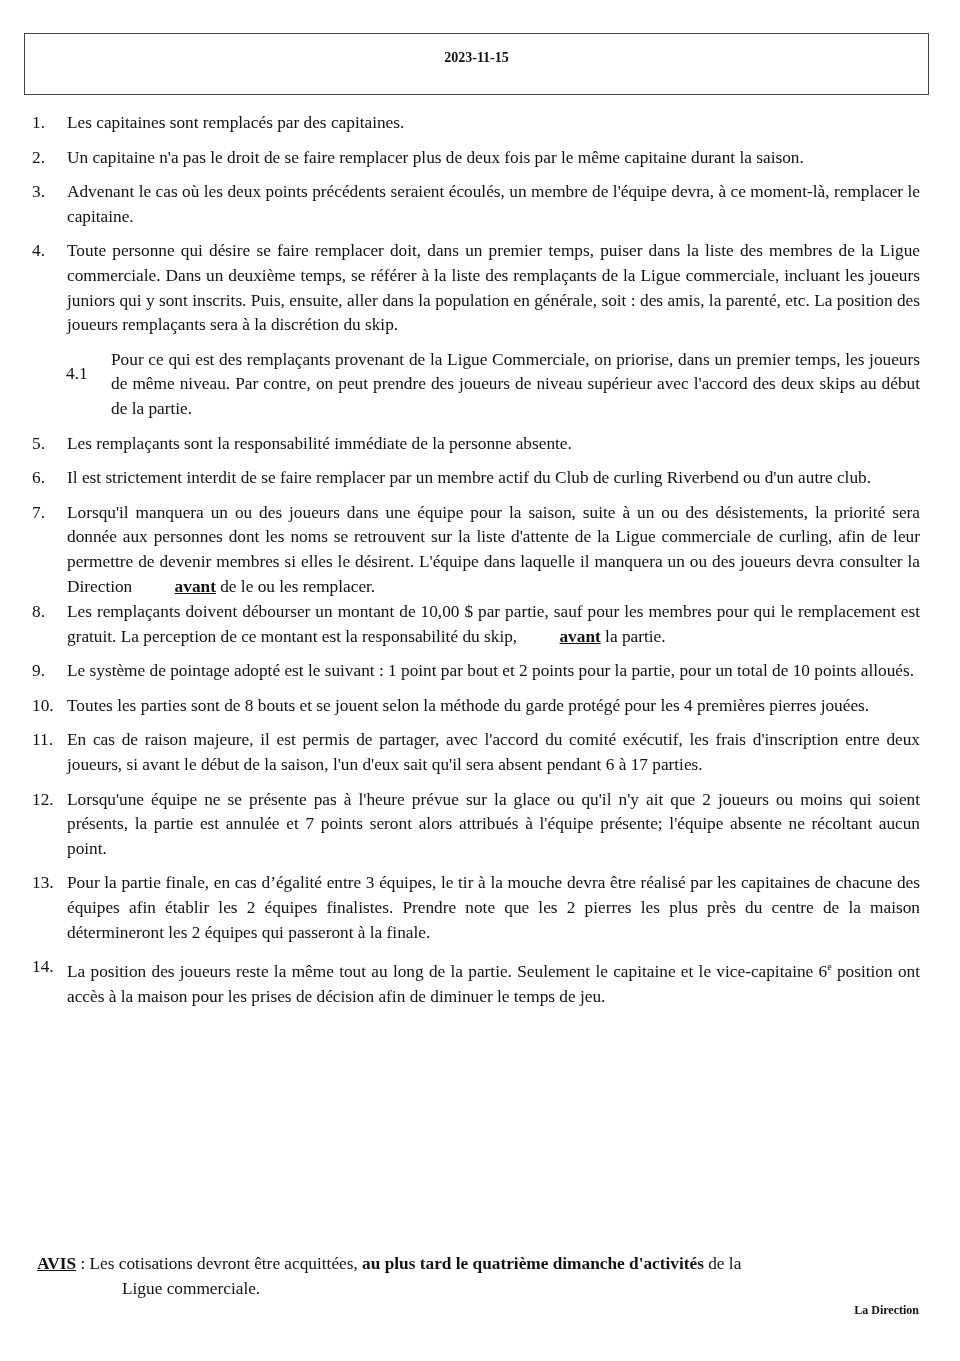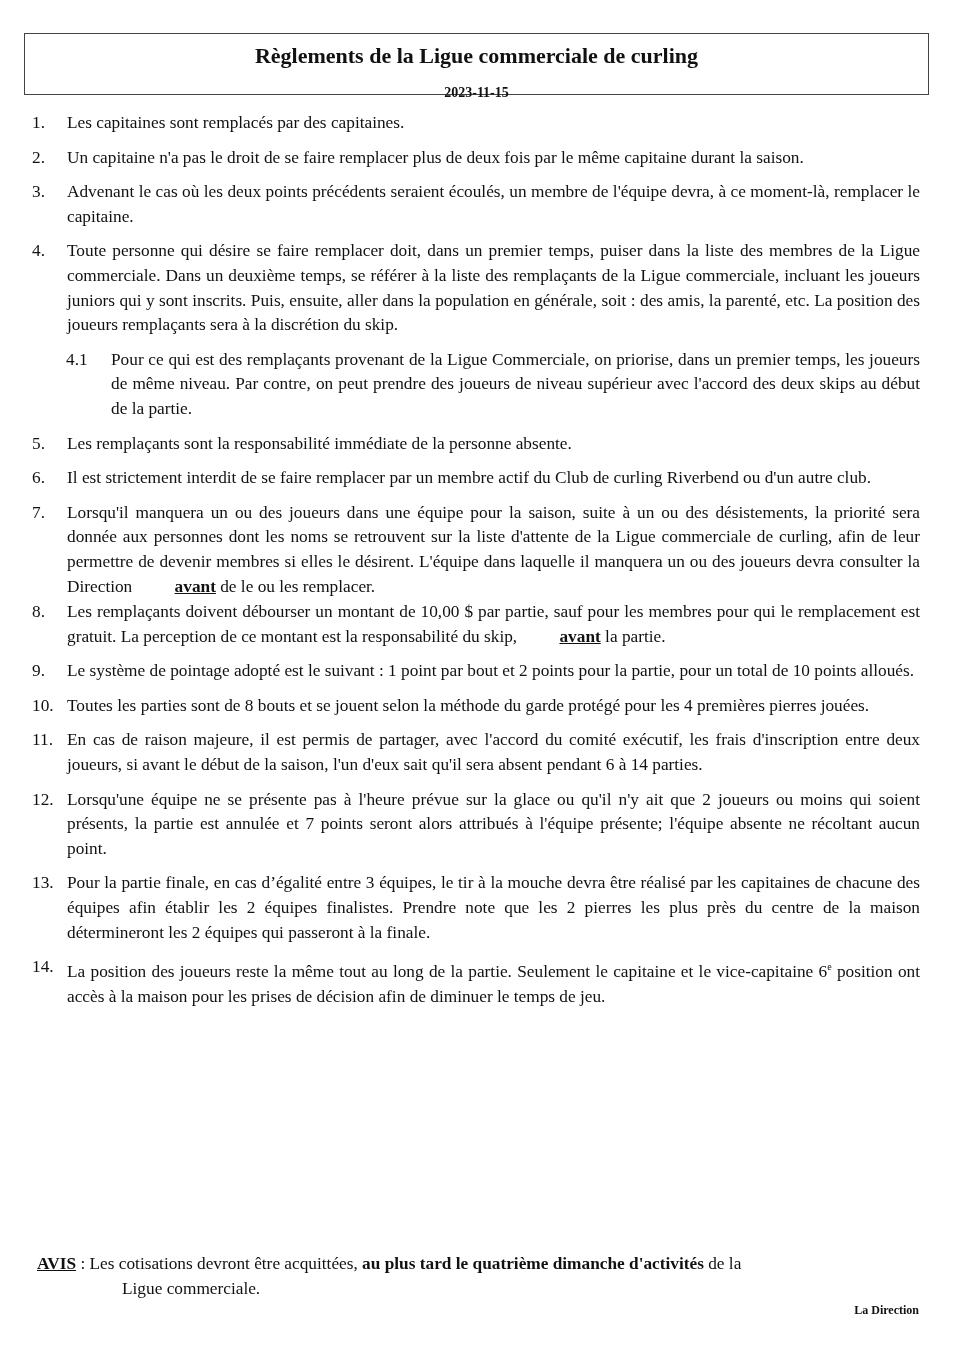--- a/index.html
+++ b/index.html
@@ -8,33 +8,32 @@
     .title-box { position: absolute; left: 24px; top: 33px; width: 905px; height: 62px;
                  border: 1px solid #444; box-sizing: border-box; text-align: center; }
     .title { font-weight: bold; font-size: 22px; margin-top: 9px; line-height: 26px; }
     .date { font-weight: bold; font-size: 14px; line-height: 18px; margin-top: 15px; }
     .rules { position: absolute; left: 32px; top: 111px; width: 888px; }
     .rule { display: flex; font-size: 17.3px; line-height: 24.6px; text-align: justify; margin-bottom: 10px; }
     .rule .num { width: 35px; flex: 0 0 35px; }
     .rule .txt { flex: 1; }
     .rule.tight { margin-bottom: 1px; }
     .subrule { display: flex; font-size: 17.3px; line-height: 24.6px; text-align: justify; margin-left: 34px; margin-bottom: 10px; }
-    .subrule .num { width: 45px; flex: 0 0 45px; }
+    .subrule .num { width: 45px; flex: 0 0 45px; margin-top: 14px; }
     .subrule .txt { flex: 1; }
     b.u { text-decoration: underline; margin-left: 38px; }
     .avis { position: absolute; left: 37px; top: 1252px; width: 882px; font-size: 17.3px; line-height: 24.6px; text-align: justify; }
     .avis-label { font-weight: bold; text-decoration: underline; }
     .avis-cont { padding-left: 85px; }
     .signature { position: absolute; right: 41px; top: 1303px; font-weight: bold; font-size: 12px; }
   </style>
 </head>
 <body>
 
 <div class="title-box">
-  <div class="title">Règlements de la Ligue commerciale de curling</div>
   <div class="date">2023-11-15</div>
 </div>
 
 <div class="rules">
   <div class="rule">
     <span class="num">1.</span>
     <span class="txt">Les capitaines sont remplacés par des capitaines.</span>
   </div>
   <div class="rule">
     <span class="num">2.</span>
@@ -71,21 +70,21 @@
   <div class="rule">
     <span class="num">9.</span>
     <span class="txt">Le système de pointage adopté est le suivant : 1 point par bout et 2 points pour la partie, pour un total de 10 points alloués.</span>
   </div>
   <div class="rule">
     <span class="num">10.</span>
     <span class="txt">Toutes les parties sont de 8 bouts et se jouent selon la méthode du garde protégé pour les 4 premières pierres jouées.</span>
   </div>
   <div class="rule">
     <span class="num">11.</span>
-    <span class="txt">En cas de raison majeure, il est permis de partager, avec l'accord du comité exécutif, les frais d'inscription entre deux joueurs, si avant le début de la saison, l'un d'eux sait qu'il sera absent pendant 6 à 14 parties.</span>
+    <span class="txt">En cas de raison majeure, il est permis de partager, avec l'accord du comité exécutif, les frais d'inscription entre deux joueurs, si avant le début de la saison, l'un d'eux sait qu'il sera absent pendant 6 à 17 parties.</span>
   </div>
   <div class="rule">
     <span class="num">12.</span>
     <span class="txt">Lorsqu'une équipe ne se présente pas à l'heure prévue sur la glace ou qu'il n'y ait que 2 joueurs ou moins qui soient présents, la partie est annulée et 7 points seront alors attribués à l'équipe présente; l'équipe absente ne récoltant aucun point.</span>
   </div>
   <div class="rule">
     <span class="num">13.</span>
     <span class="txt">Pour la partie finale, en cas d’égalité entre 3 équipes, le tir à la mouche devra être réalisé par les capitaines de chacune des équipes afin établir les 2 équipes finalistes. Prendre note que les 2 pierres les plus près du centre de la maison détermineront les 2 équipes qui passeront à la finale.</span>
   </div>
   <div class="rule">

